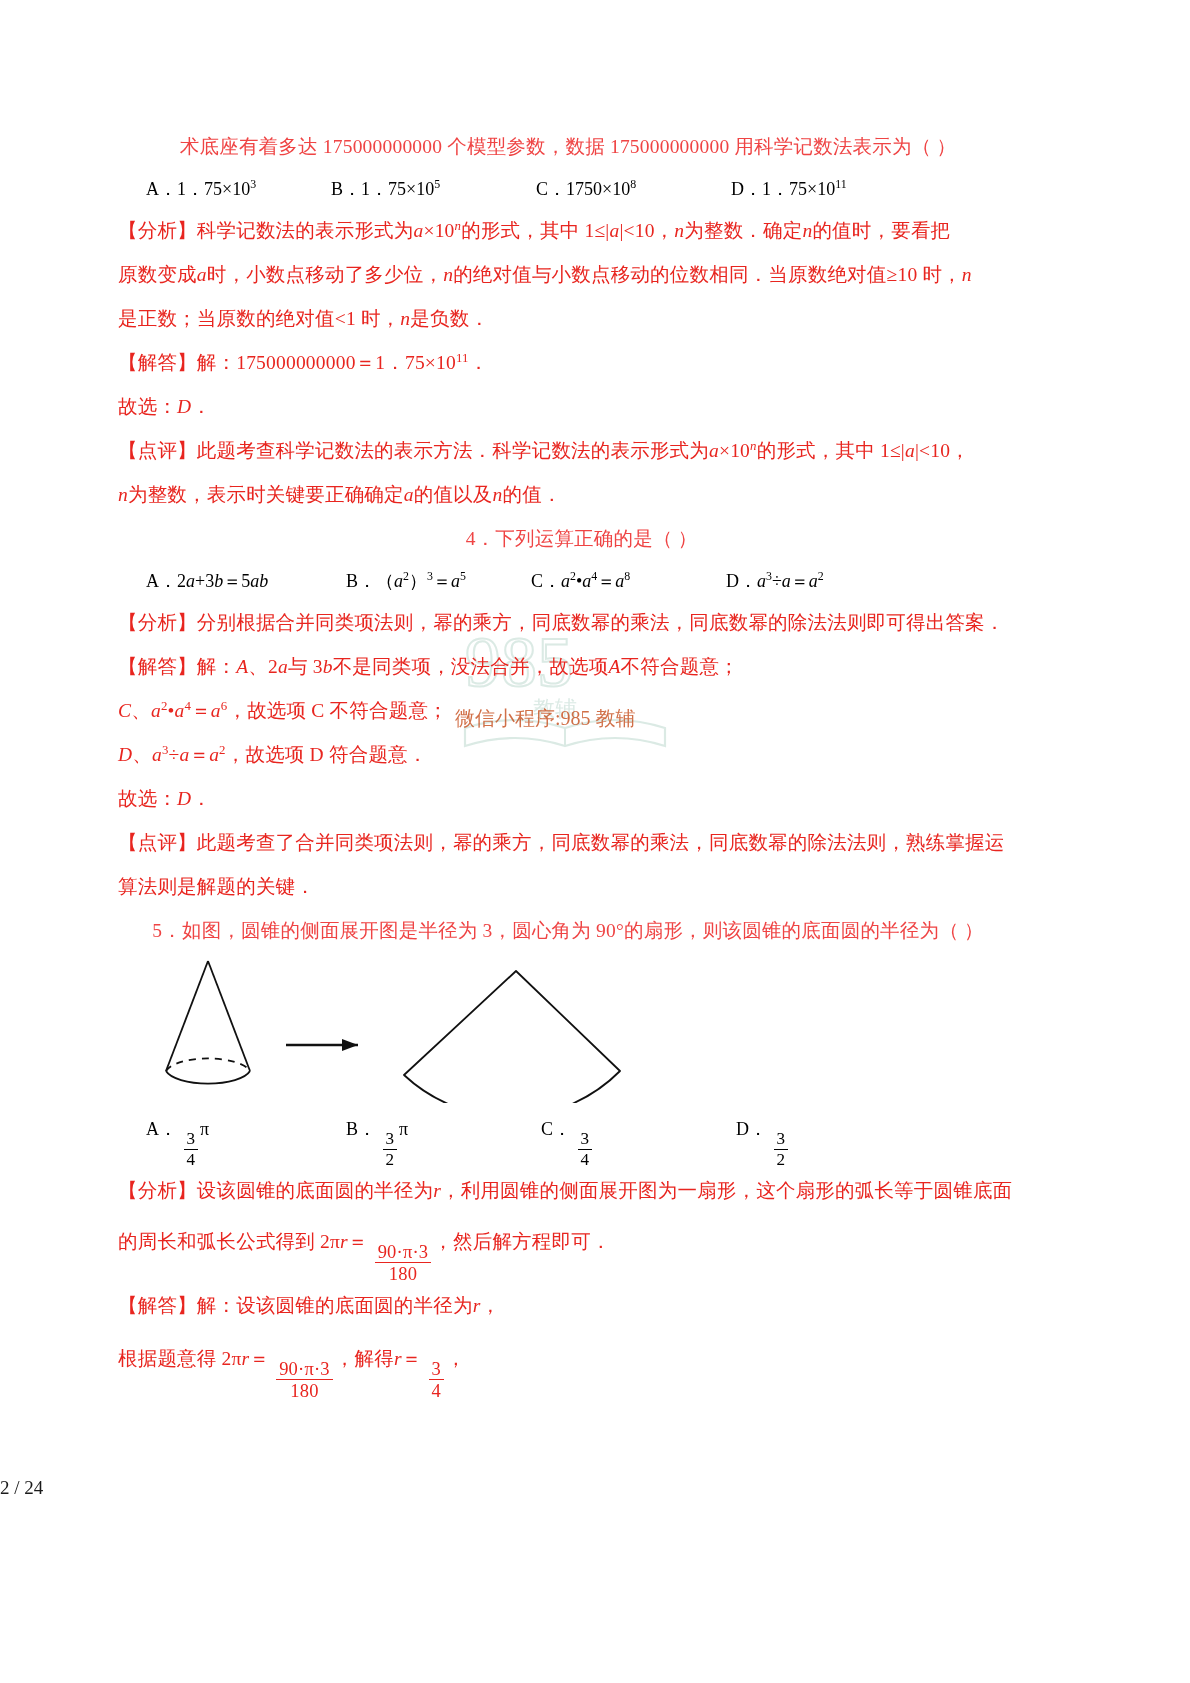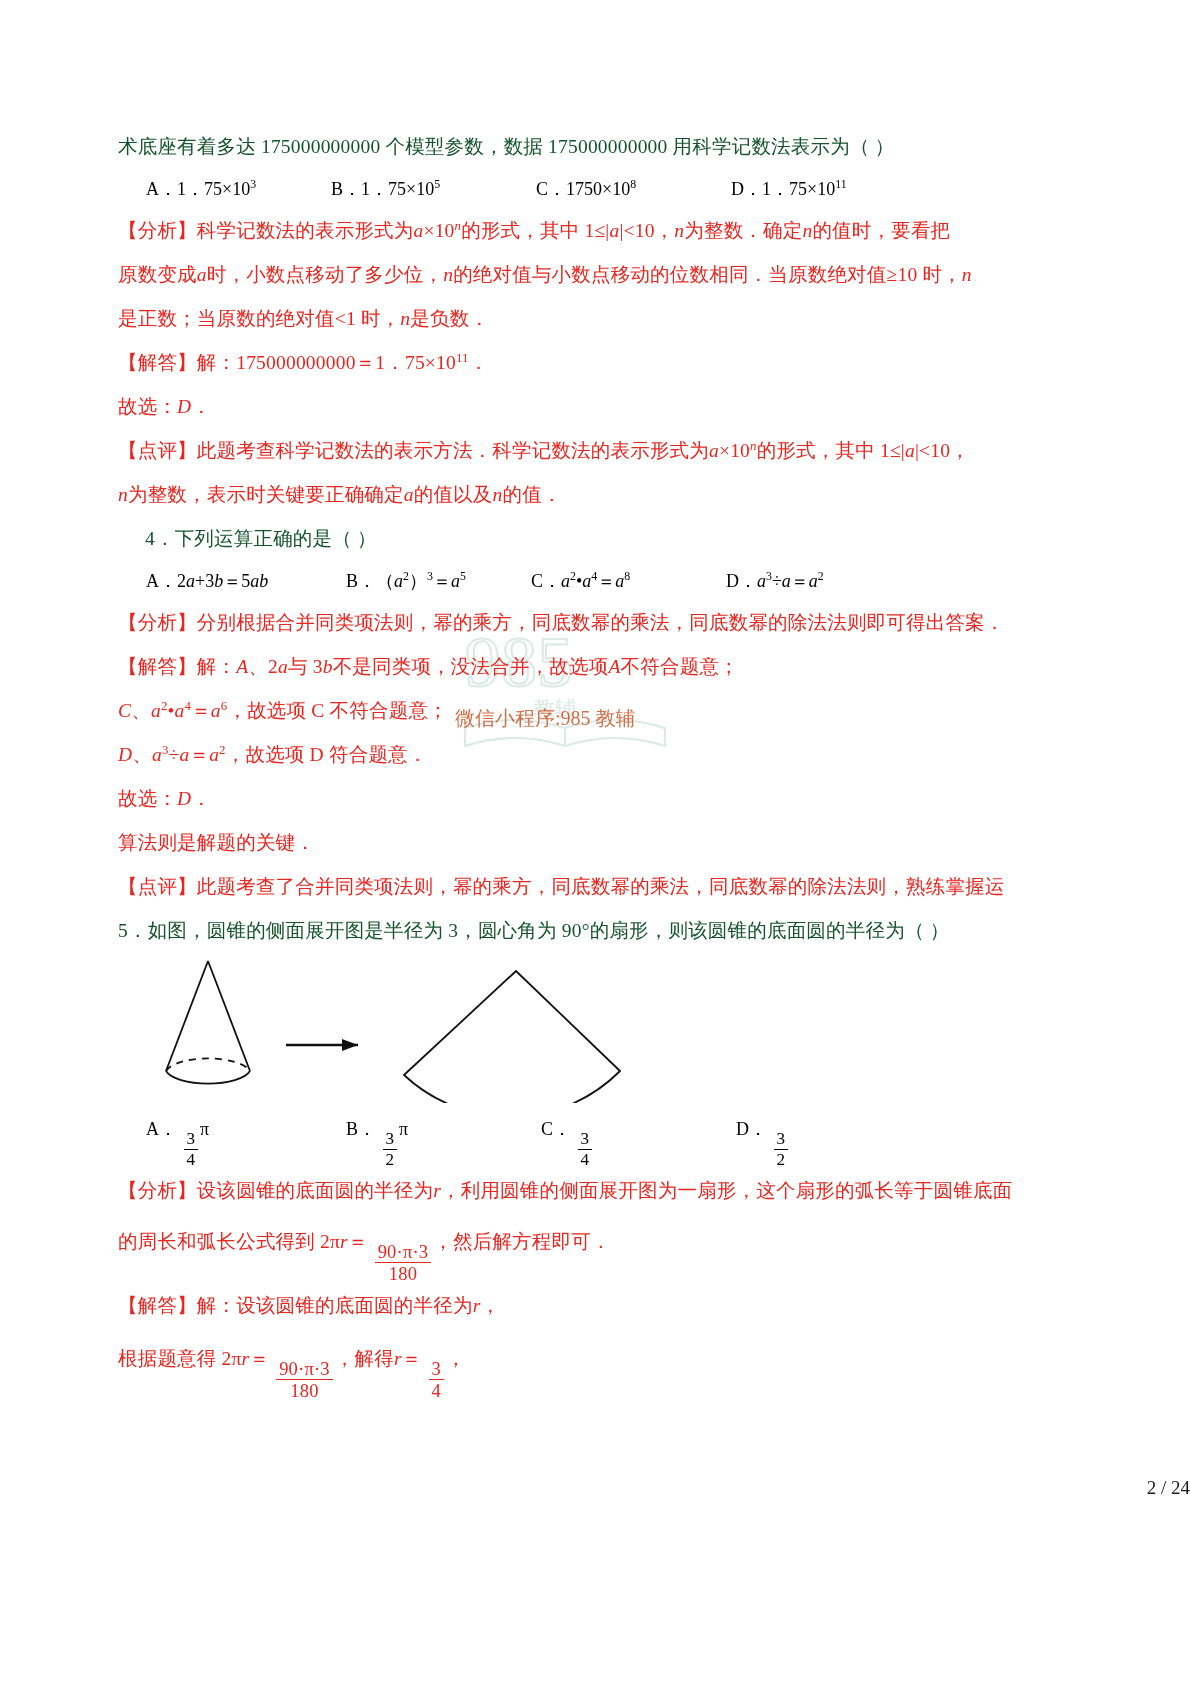--- a/index.html
+++ b/index.html
@@ -20,21 +20,21 @@
     left:118px; top:125px;
     width:900px;
   }
   .line{
     font-size:19.5px;
     line-height:44px;
     white-space:nowrap;
     letter-spacing:0.2px;
   }
   .red{color:#e8251f;}
-  .black{color:#14532d;}
+  .black{color:#ef4444;text-align:center;}
   .ital{font-style:italic;}
   sup{font-size:0.66em;vertical-align:super;line-height:0;}
   .qnum{padding-left:0px;margin-left:27px;}
   .opts{
     display:flex;
     font-size:18px;
     line-height:40px;
     padding-left:28px;
   }
   .opt{white-space:nowrap;}
@@ -73,21 +73,21 @@
   
   .figure{
     position:relative;
     height:150px;
     margin-left:28px;
   }
   .footer{
     position:absolute;
     left:0;right:0;
     top:1477px;
-    text-align:right;
+    text-align:left;
     font-size:19px;
     color:#1a1a1a;
   }
 </style>
 </head>
 <body>
 
 <div class="page">
 
   <div class="wm wm-logo">
@@ -180,24 +180,24 @@
     </div>
 
     <div class="line red">
       <span class="ital">D</span>、<span class="ital">a</span><sup>3</sup>÷<span class="ital">a</span>＝<span class="ital">a</span><sup>2</sup><span>，故选项 D 符合题意．</span>
     </div>
 
     <div class="line red">
       <span>故选：</span><span class="ital">D</span><span>．</span>
     </div>
 
+    <div class="line red">
+      <span>【点评】</span><span>此题考查了合并同类项法则，幂的乘方，同底数幂的乘法，同底数幂的除法法则，熟练掌握运</span>
+    </div>
     <div class="line red">算法则是解题的关键．</div>
-    <div class="line red">
-      <span>【点评】</span><span>此题考查了合并同类项法则，幂的乘方，同底数幂的乘法，同底数幂的除法法则，熟练掌握运</span>
-    </div>
 
     <div class="line black" style="padding-left:0">
       <span>5．</span><span>如图，圆锥的侧面展开图是半径为 3，圆心角为 90°的扇形，则该圆锥的底面圆的半径为（      ）</span>
     </div>
 
     <div class="figure">
       <svg width="560" height="150" viewBox="0 0 560 150">
 
         <path d="M62 8 L20 118" stroke="#111" stroke-width="1.8" fill="none"></path>
         <path d="M62 8 L104 118" stroke="#111" stroke-width="1.8" fill="none"></path>

